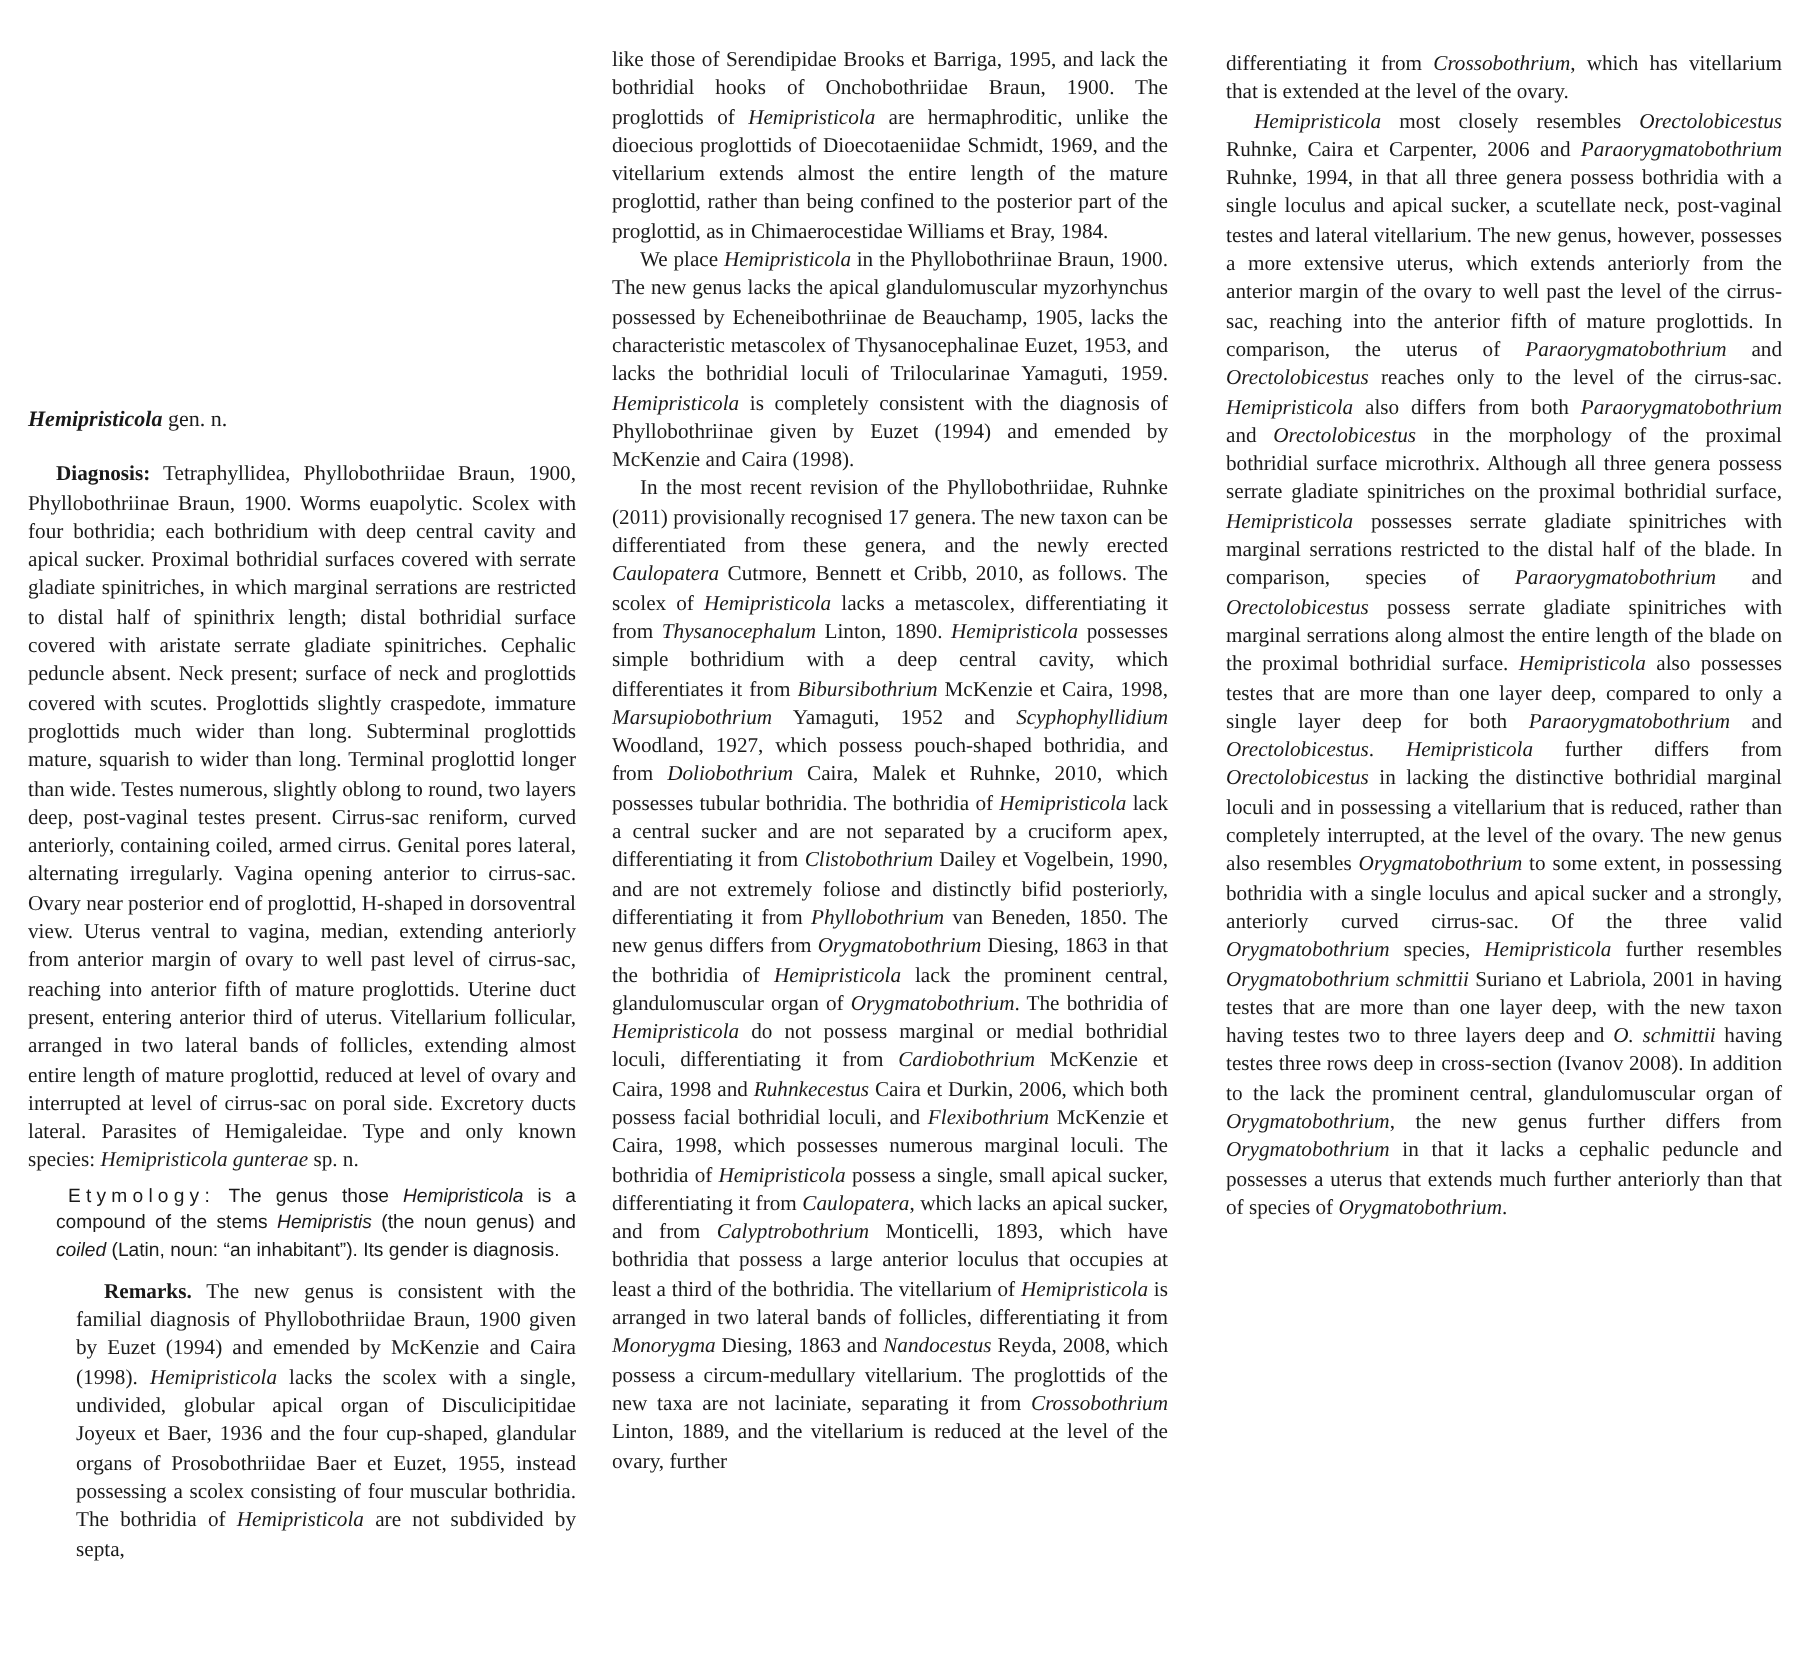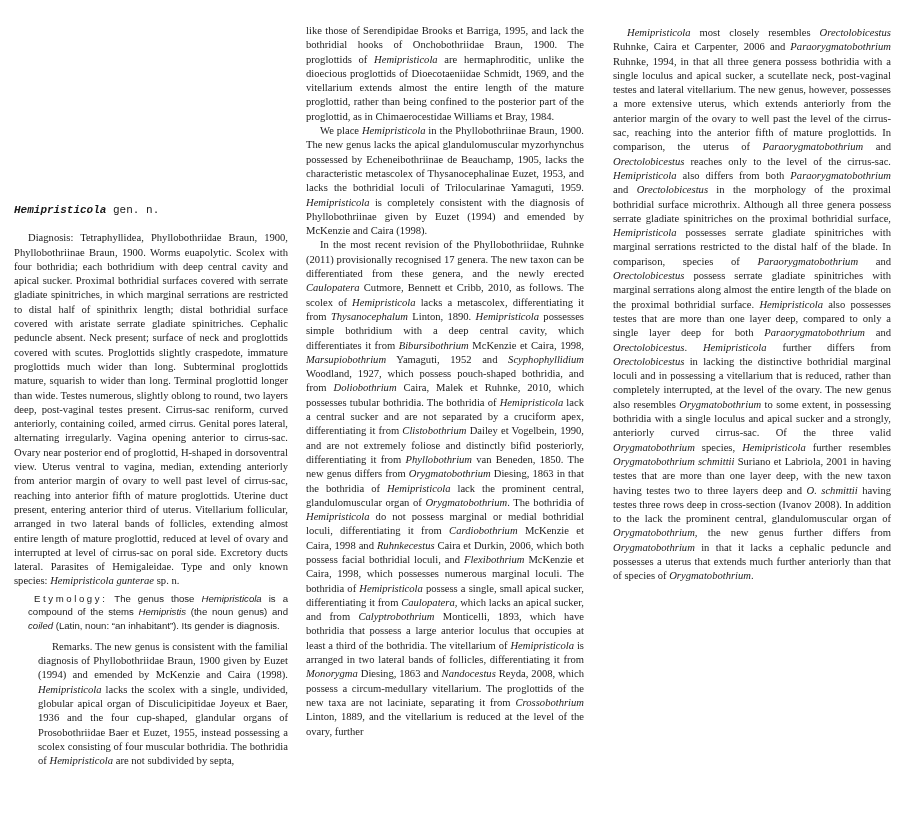--- a/index.html
+++ b/index.html
@@ -5,27 +5,27 @@
   html, body { margin: 0; padding: 0; background: #ffffff; }
   body { width: 900px; height: 837px; position: relative; overflow: hidden;
          font-family: "Liberation Serif", "DejaVu Serif", serif; color: #1a1a1a; }
   .col { position: absolute; font-size: 10.6px; line-height: 14.3px; text-align: justify;
          hyphens: manual; }
   #col-left  { left: 14px;  top: 203px; width: 274px; }
   #col-mid   { left: 306px; top: 24px;  width: 278px; }
   #col-right { left: 613px; top: 26px;  width: 278px; }
   p { margin: 0; text-indent: 14px; }
   p.noind { text-indent: 0; }
-  .gen-title { font-size: 11px; margin-bottom: 14px; text-indent: 0; font-family: Liberation Mono, monospace; }
+  .gen-title { font-size: 11px; margin-bottom: 14px; text-indent: 0; }
   .gen-title i { font-weight: bold; }
   .etym { text-indent: 0; padding-left: 14px; font-family: "Liberation Sans", "DejaVu Sans", sans-serif;
           font-size: 9.6px; line-height: 13.7px; margin-top: 3px; }
   .etym-head { letter-spacing: 2.6px; margin-left: -14px; padding-left: 20px; }
   .remarks { margin-top: 7px; margin-left: 24px; }
-  b.lead { font-weight: normal; }
+  b.lead { font-weight: bold; }
   i { font-style: italic; }
 </style>
 </head>
 <body>
 
 <div id="col-left" class="col">
   <p class="gen-title"><i>Hemipristicola</i><span> gen. n.</span></p>
 
   <p><b class="lead">Diagnosis:</b><span> Tetraphyllidea, Phyllobothriidae Braun, 1900, Phyllobothriinae Braun, 1900. Worms euapolytic. Scolex with four bothridia; each bothridium with deep central cavity and apical sucker. Proximal bothridial surfaces covered with serrate gladiate spinitriches, in which marginal serrations are restricted to distal half of spinithrix length; distal bothridial surface covered with aristate serrate gladiate spinitriches. Cephalic peduncle absent. Neck present; surface of neck and proglottids covered with scutes. Proglottids slightly craspedote, immature proglottids much wider than long. Subterminal proglottids mature, squarish to wider than long. Terminal proglottid longer than wide. Testes numerous, slightly oblong to round, two layers deep, post-vaginal testes present. Cirrus-sac reniform, curved anteriorly, containing coiled, armed cirrus. Genital pores lateral, alternating irregularly. Vagina opening anterior to cirrus-sac. Ovary near posterior end of proglottid, H-shaped in dorsoventral view. Uterus ventral to vagina, median, extending anteriorly from anterior margin of ovary to well past level of cirrus-sac, reaching into anterior fifth of mature proglottids. Uterine duct present, entering anterior third of uterus. Vitellarium follicular, arranged in two lateral bands of follicles, extending almost entire length of mature proglottid, reduced at level of ovary and interrupted at level of cirrus-sac on poral side. Excretory ducts lateral. Parasites of Hemigaleidae. Type and only known species: </span><i>Hemipristicola gunterae</i><span> sp. n.</span></p>
 
@@ -36,14 +36,15 @@
 
 <div id="col-mid" class="col">
   <p class="noind"><span id="remarks-cont-a">like those of Serendipidae Brooks et Barriga, 1995, and lack the bothridial hooks of Onchobothriidae Braun, 1900. The proglottids of </span><i>Hemipristicola</i><span> are hermaphroditic, unlike the dioecious proglottids of Dioecotaeniidae Schmidt, 1969, and the vitellarium extends almost the entire length of the mature proglottid, rather than being confined to the posterior part of the proglottid, as in Chimaerocestidae Williams et Bray, 1984.</span></p>
 
   <p><span>We place </span><i>Hemipristicola</i><span> in the Phyllobothriinae Braun, 1900. The new genus lacks the apical glandulomuscular myzorhynchus possessed by Echeneibothriinae de Beauchamp, 1905, lacks the characteristic metascolex of Thysanocephalinae Euzet, 1953, and lacks the bothridial loculi of Trilocularinae Yamaguti, 1959. </span><i>Hemipristicola</i><span> is completely consistent with the diagnosis of Phyllobothriinae given by Euzet (1994) and emended by McKenzie and Caira (1998).</span></p>
 
   <p id="revision-para"><span>In the most recent revision of the Phyllobothriidae, Ruhnke (2011) provisionally recognised 17 genera. The new taxon can be differentiated from these genera, and the newly erected </span><i>Caulopatera</i><span> Cutmore, Bennett et Cribb, 2010, as follows. The scolex of </span><i>Hemipristicola</i><span> lacks a metascolex, differentiating it from </span><i>Thysanocephalum</i><span> Linton, 1890. </span><i>Hemipristicola</i><span> possesses simple bothridium with a deep central cavity, which differentiates it from </span><i>Bibursibothrium</i><span> McKenzie et Caira, 1998, </span><i>Marsupiobothrium</i><span> Yamaguti, 1952 and </span><i>Scyphophyllidium</i><span> Woodland, 1927, which possess pouch-shaped bothridia, and from </span><i>Doliobothrium</i><span> Caira, Malek et Ruhnke, 2010, which possesses tubular bothridia. The bothridia of </span><i>Hemipristicola</i><span> lack a central sucker and are not separated by a cruciform apex, differentiating it from </span><i>Clistobothrium</i><span> Dailey et Vogelbein, 1990, and are not extremely foliose and distinctly bifid posteriorly, differentiating it from </span><i>Phyllobothrium</i><span> van Beneden, 1850. The new genus differs from </span><i>Orygmatobothrium</i><span> Diesing, 1863 in that the bothridia of </span><i>Hemipristicola</i><span> lack the prominent central, glandulomuscular organ of </span><i>Orygmatobothrium</i><span>. The bothridia of </span><i>Hemipristicola</i><span> do not possess marginal or medial bothridial loculi, differentiating it from </span><i>Cardiobothrium</i><span> McKenzie et Caira, 1998 and </span><i>Ruhnkecestus</i><span> Caira et Durkin, 2006, which both possess facial bothridial loculi, and </span><i>Flexibothrium</i><span> McKenzie et Caira, 1998, which possesses numerous marginal loculi. The bothridia of </span><i>Hemipristicola</i><span> possess a single, small apical sucker, differentiating it from </span><i>Caulopatera</i><span>, which lacks an apical sucker, and from </span><i>Calyptrobothrium</i><span> Monticelli, 1893, which have bothridia that possess a large anterior loculus that occupies at least a third of the bothridia. The vitellarium of </span><i>Hemipristicola</i><span> is arranged in two lateral bands of follicles, differentiating it from </span><i>Monorygma</i><span> Diesing, 1863 and </span><i>Nandocestus</i><span> Reyda, 2008, which possess a circum-medullary vitellarium. The proglottids of the new taxa are not laciniate, separating it from </span><i>Crossobothrium</i><span> Linton, 1889, and the vitellarium is reduced at the level of the ovary, further</span></p>
 </div>
 
 <div id="col-right" class="col">
+  <p class="noind" id="revision-cont"><span>differentiating it from </span><i>Crossobothrium</i><span>, which has vitellarium that is extended at the level of the ovary.</span></p>
   <p id="resemblance-para"><i>Hemipristicola</i><span> most closely resembles </span><i>Orectolobicestus</i><span> Ruhnke, Caira et Carpenter, 2006 and </span><i>Paraorygmatobothrium</i><span> Ruhnke, 1994, in that all three genera possess bothridia with a single loculus and apical sucker, a scutellate neck, post-vaginal testes and lateral vitellarium. The new genus, however, possesses a more extensive uterus, which extends anteriorly from the anterior margin of the ovary to well past the level of the cirrus-sac, reaching into the anterior fifth of mature proglottids. In comparison, the uterus of </span><i>Paraorygmatobothrium</i><span> and </span><i>Orectolobicestus</i><span> reaches only to the level of the cirrus-sac. </span><i>Hemipristicola</i><span> also differs from both </span><i>Paraorygmatobothrium</i><span> and </span><i>Orectolobicestus</i><span> in the morphology of the proximal bothridial surface microthrix. Although all three genera possess serrate gladiate spinitriches on the proximal bothridial surface, </span><i>Hemipristicola</i><span> possesses serrate gladiate spinitriches with marginal serrations restricted to the distal half of the blade. In comparison, species of </span><i>Paraorygmatobothrium</i><span> and </span><i>Orectolobicestus</i><span> possess serrate gladiate spinitriches with marginal serrations along almost the entire length of the blade on the proximal bothridial surface. </span><i>Hemipristicola</i><span> also possesses testes that are more than one layer deep, compared to only a single layer deep for both </span><i>Paraorygmatobothrium</i><span> and </span><i>Orectolobicestus</i><span>. </span><i>Hemipristicola</i><span> further differs from </span><i>Orectolobicestus</i><span> in lacking the distinctive bothridial marginal loculi and in possessing a vitellarium that is reduced, rather than completely interrupted, at the level of the ovary. The new genus also resembles </span><i>Orygmatobothrium</i><span> to some extent, in possessing bothridia with a single loculus and apical sucker and a strongly, anteriorly curved cirrus-sac. Of the three valid </span><i>Orygmatobothrium</i><span> species, </span><i>Hemipristicola</i><span> further resembles </span><i>Orygmatobothrium schmittii</i><span> Suriano et Labriola, 2001 in having testes that are more than one layer deep, with the new taxon having testes two to three layers deep and </span><i>O. schmittii</i><span> having testes three rows deep in cross-section (Ivanov 2008). In addition to the lack the prominent central, glandulomuscular organ of </span><i>Orygmatobothrium</i><span>, the new genus further differs from </span><i>Orygmatobothrium</i><span> in that it lacks a cephalic peduncle and possesses a uterus that extends much further anteriorly than that of species of </span><i>Orygmatobothrium</i><span>.</span></p>
 </div>
 
 </body></html>

